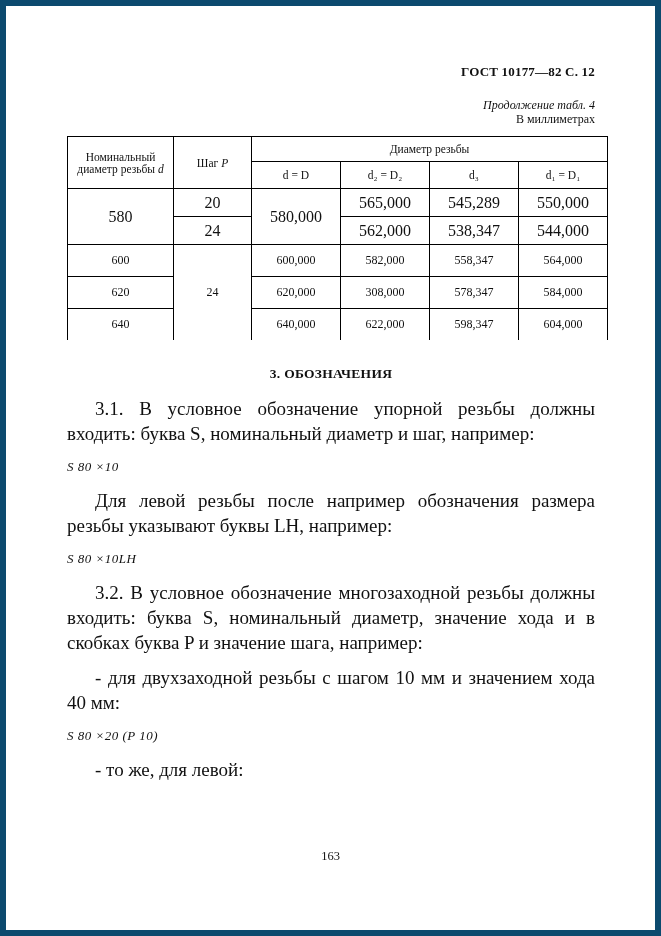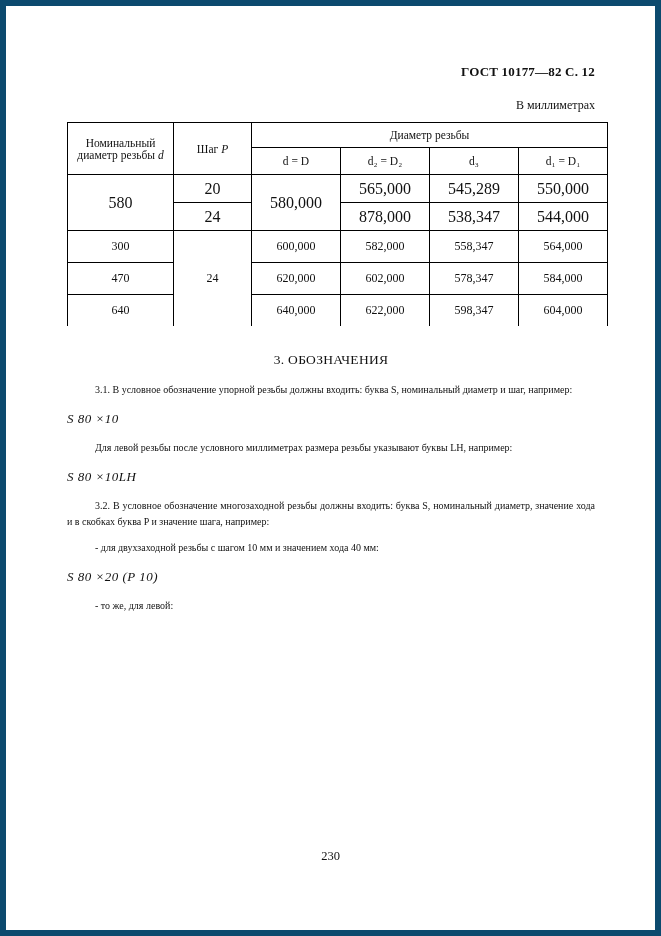--- a/index.html
+++ b/index.html
@@ -51,27 +51,27 @@
   th.h-sub { height: 20px; }
   .sym { font-style: italic; }
   td.num { font-size: 16px; }
   tr.subrow td { padding: 4.5px 2px; }
   tr.mainrow td { padding: 8px 2px; font-size: 12px; }
 
   h2.section-heading {
     margin: 26px 0 14px 0;
     text-align: center;
     font-size: 13.5px;
-    font-weight: normal;
+    font-weight: bold;
     letter-spacing: 0.3px;
   }
   p.para {
     margin: 10px 0 6px 0;
-    font-size: 10px;
-    line-height: 16px;
+    font-size: 19px;
+    line-height: 25px;
     text-align: justify;
     text-indent: 28px;
   }
   .formula {
     margin: 13px 0 13px 0;
     text-align: left;
     font-style: italic;
     font-size: 13px;
     letter-spacing: 0.5px;
   }
@@ -85,20 +85,21 @@
 </style>
 </head>
 <body>
 
 <div class="page">
   <div class="content">
 
     <div class="doc-header">ГОСТ 10177—82 С. 12</div>
 
     <div class="caption">
+      <div class="caption-cont">Продолжение табл. 4</div>
       <div class="caption-units">В миллиметрах</div>
     </div>
 
     <table class="gtable">
       <colgroup>
         <col class="c-nominal">
           <col class="c-step">
         <col class="c-d">
           <col class="c-d">
           <col class="c-d">
@@ -127,59 +128,59 @@
         <tr class="subrow">
           <td rowspan="2" class="num">580</td>
           <td class="num">20</td>
           <td rowspan="2" class="num">580,000</td>
           <td class="num">565,000</td>
           <td class="num">545,289</td>
           <td class="num">550,000</td>
         </tr>
         <tr class="subrow">
           <td class="num">24</td>
-          <td class="num">878,000</td>
+          <td class="num">562,000</td>
           <td class="num">538,347</td>
           <td class="num">544,000</td>
         </tr>
         <tr class="mainrow">
-          <td class="num">300</td>
+          <td class="num">600</td>
           <td rowspan="3" class="num span-bottom">24</td>
           <td class="num">600,000</td>
           <td class="num">582,000</td>
           <td class="num">558,347</td>
           <td class="num">564,000</td>
         </tr>
         <tr class="mainrow">
-          <td class="num">470</td>
+          <td class="num">620</td>
           <td class="num">620,000</td>
-          <td class="num">602,000</td>
+          <td class="num">308,000</td>
           <td class="num">578,347</td>
           <td class="num">584,000</td>
         </tr>
         <tr class="mainrow">
           <td class="num">640</td>
           <td class="num">640,000</td>
           <td class="num">622,000</td>
           <td class="num">598,347</td>
           <td class="num">604,000</td>
         </tr>
       </tbody>
     </table>
 
     <h2 class="section-heading">3. ОБОЗНАЧЕНИЯ</h2>
 
     <p class="para">3.1. В условное обозначение упорной резьбы должны входить: буква S, номинальный диаметр и шаг, например:</p>
     <div class="formula">S 80 ×10</div>
 
-    <p class="para">Для левой резьбы после условного миллиметрах размера резьбы указывают буквы LH, например:</p>
+    <p class="para">Для левой резьбы после например обозначения размера резьбы указывают буквы LH, например:</p>
     <div class="formula">S 80 ×10LH</div>
 
     <p class="para">3.2. В условное обозначение многозаходной резьбы должны входить: буква S, номинальный диаметр, значение хода и в скобках буква P и значение шага, например:</p>
     <p class="para">- для двухзаходной резьбы с шагом 10 мм и значением хода 40 мм:</p>
     <div class="formula">S 80 ×20 (P 10)</div>
 
     <p class="para">- то же, для левой:</p>
 
   </div>
 
-  <div class="page-number">230</div>
+  <div class="page-number">163</div>
 </div>
 
 </body></html>

